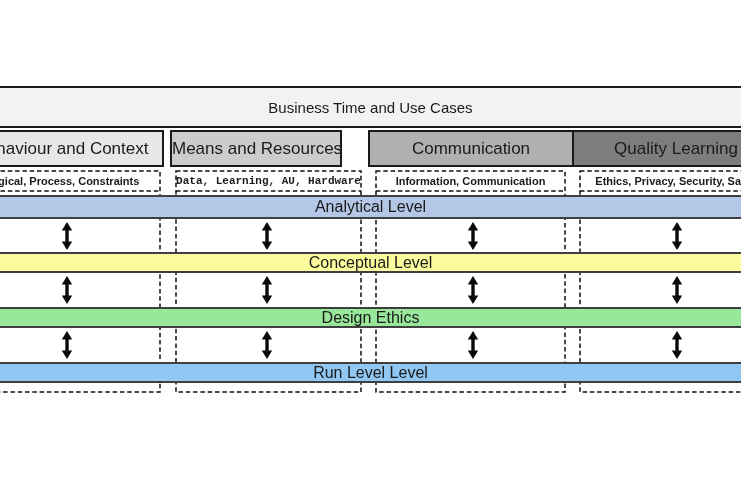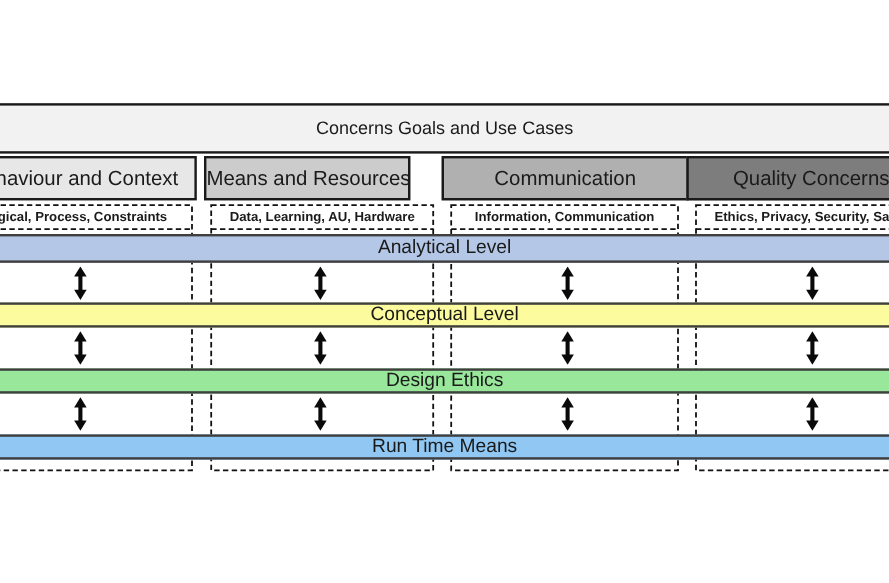--- a/index.html
+++ b/index.html
@@ -66,21 +66,21 @@
   .col-subtitle {
     top: 172px; height: 18px;
     z-index: 3;
     text-align: center;
     font-size: 11px;
     font-weight: bold;
     line-height: 18px;
     white-space: nowrap;
   }
   .col-subtitle-1 { left: -36px; width: 196px; }
-  .col-subtitle-2 { left: 176px; width: 185px; }
+  .col-subtitle-2 { left: 176px; width: 185px; font-family: Liberation Mono, monospace; }
   .col-subtitle-3 { left: 376px; width: 189px; }
   .col-subtitle-4 { left: 580px; width: 196px; }
 
   
   .arrow { width: 12px; height: 28px; z-index: 4; }
   .arrow svg { display: block; }
   .arrow-fill { fill: #0a0a0a; }
   .ax-1 { left: 61px; }  .ax-2 { left: 261px; }
   .ax-3 { left: 467px; } .ax-4 { left: 671px; }
   .ay-1 { top: 222px; }  .ay-2 { top: 276px; }  .ay-3 { top: 331px; }
@@ -106,38 +106,38 @@
   <div class="abs level-bar level-analytical" style="background-color: rgb(180, 199, 231);">
     <span>Analytical Level</span>
   </div>
   <div class="abs level-bar level-conceptual" style="background-color: rgb(252, 252, 158);">
     <span>Conceptual Level</span>
   </div>
   <div class="abs level-bar level-design" style="background-color: rgb(152, 231, 154);">
     <span>Design Ethics</span>
   </div>
   <div class="abs level-bar level-runtime" style="background-color: rgb(144, 199, 243);">
-    <span>Run Time Means</span>
+    <span>Run Level Level</span>
   </div>
 
   <div class="abs top-bar">
-    <span>Concerns Goals and Use Cases</span>
+    <span>Business Time and Use Cases</span>
   </div>
 
   <div class="abs col-header col-header-1" style="background-color: rgb(231, 231, 231);">
     <span>Behaviour and Context</span>
   </div>
   <div class="abs col-header col-header-2" style="background-color: rgb(204, 204, 204);">
     <span>Means and Resources</span>
   </div>
   <div class="abs col-header col-header-3" style="background-color: rgb(176, 176, 176);">
     <span>Communication</span>
   </div>
   <div class="abs col-header col-header-4" style="background-color: rgb(125, 125, 125);">
-    <span>Quality Concerns</span>
+    <span>Quality Learning</span>
   </div>
 
   <div class="abs col-subtitle col-subtitle-1">Logical, Process, Constraints</div>
   <div class="abs col-subtitle col-subtitle-2">Data, Learning, AU, Hardware</div>
   <div class="abs col-subtitle col-subtitle-3">Information, Communication</div>
   <div class="abs col-subtitle col-subtitle-4">Ethics, Privacy, Security, Safety</div>
 
   <div class="abs arrow ax-1 ay-1">
       <svg width="12" height="28" viewBox="0 0 12 28">
         <polygon class="arrow-fill" points="6,0 0.8,8.5 11.2,8.5"></polygon>

